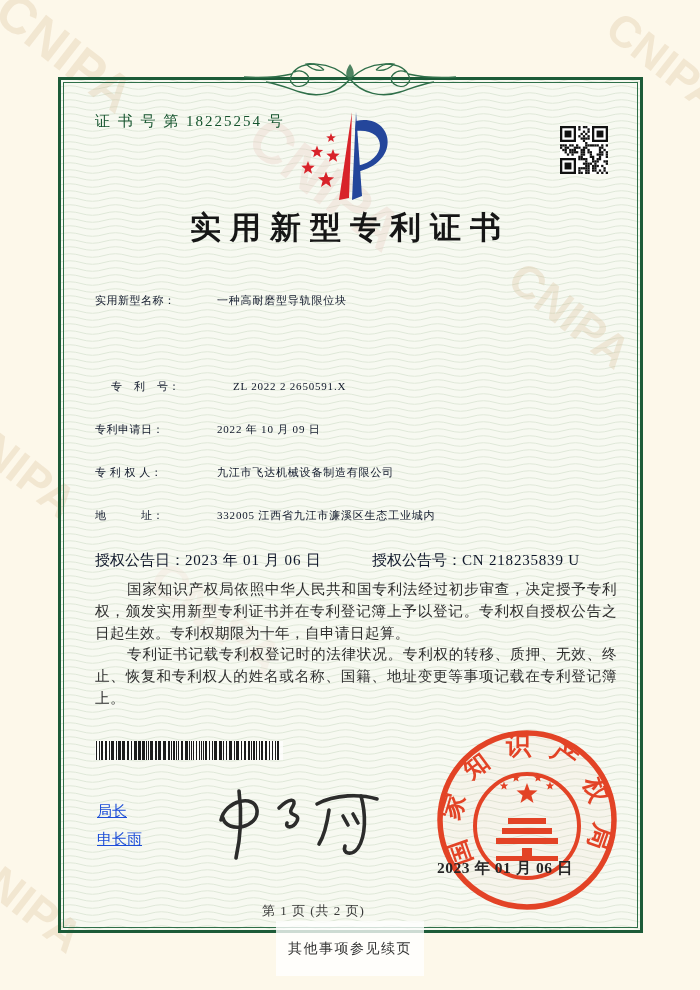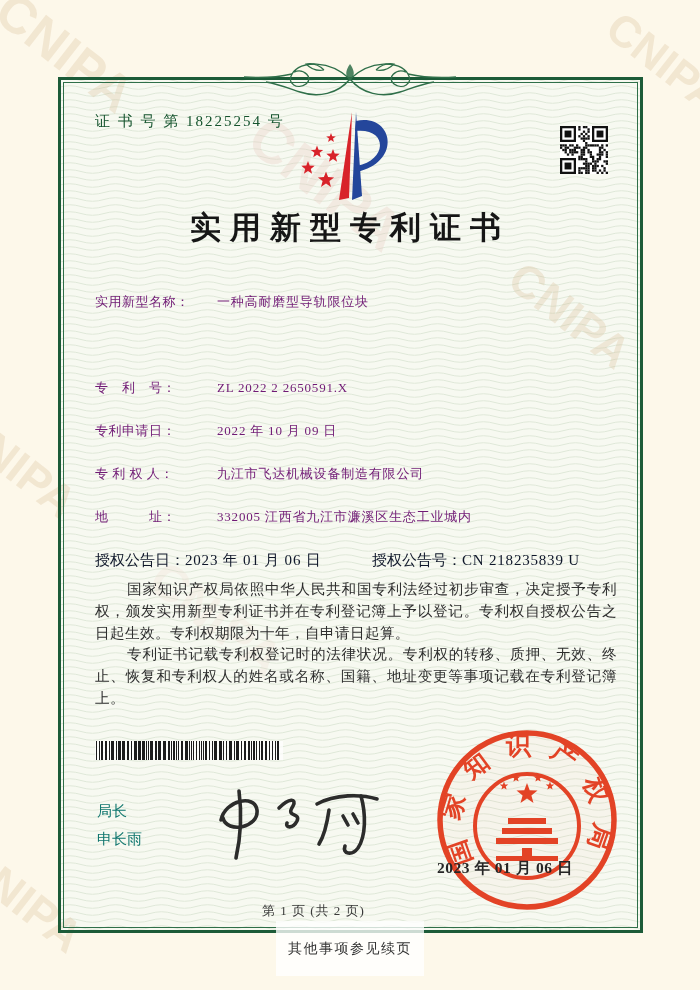--- a/index.html
+++ b/index.html
@@ -13,30 +13,30 @@
   .wm.pink{color:rgba(233,198,188,0.30);}
   
   #frame-bg{left:58px;top:77px;width:585px;height:856px;background:#f7f9f1;z-index:0;}
   #frame-border{left:58px;top:77px;width:579px;height:850px;border:3px solid #1c5b38;z-index:2;}
   #frame-inner{position:absolute;left:2px;top:2px;right:2px;bottom:2px;border:1px solid #2f6f49;}
   .content{z-index:3;}
   
   #cert-no{left:95px;top:112px;font-size:15px;letter-spacing:2px;color:#14532d;}
   #title{left:0;top:207px;width:700px;text-align:center;font-size:31px;font-weight:bold;
          color:#161616;letter-spacing:9px;}
-  .field-row{position:absolute;left:95px;font-size:13px;color:#701a75;white-space:nowrap;}
+  .field-row{position:absolute;left:95px;font-size:11px;color:#0f172a;white-space:nowrap;}
   .field-label{display:inline-block;width:122px;letter-spacing:0.5px;}
   .field-value{letter-spacing:0.8px;}
   #grant-row{left:95px;top:551px;font-size:15px;color:#0f172a;white-space:nowrap;}
   #grant-no-group{position:absolute;left:277px;top:0;}
   #paras{left:95px;top:579px;width:522px;}
   #paras p{margin:0;font-size:14.6px;line-height:21.8px;color:#2e2e2e;
            text-indent:2.2em;text-align:justify;letter-spacing:0.4px;}
   #signer{left:97px;top:797px;font-family:"Liberation Sans","DejaVu Sans",sans-serif;
-          font-size:15px;color:#0f766e;line-height:28px;}
+          font-size:15px;color:#1d4ed8;line-height:28px;text-decoration:underline;}
   #seal-date{left:437px;top:858px;font-size:15.5px;font-weight:600;color:#262626;
              letter-spacing:0.5px;z-index:4;}
   #page-num{left:58px;top:902px;width:511px;text-align:center;font-size:13px;color:#3a3a3a;letter-spacing:1px;}
   #note{left:0;top:940px;width:700px;text-align:center;font-size:14px;color:#333;}
   #note span{background:rgba(255,255,255,0.78);padding:20px 12px;letter-spacing:1.5px;}
   svg{display:block;}
 </style>
 </head>
 <body>
 
@@ -233,21 +233,21 @@
           <rect x="1" y="15" width="5" height="5" fill="#fff"></rect>
           <rect x="2" y="16" width="3" height="3" fill="#111"></rect>
       </g>
   </svg>
 
   <div class="abs content" id="title">实用新型专利证书</div>
 
   <div class="field-row content" style="top:293px;">
     <span class="field-label">实用新型名称：</span><span class="field-value">一种高耐磨型导轨限位块</span>
   </div>
-  <div class="field-row content" style="top:379px;">
+  <div class="field-row content" style="top:379px;margin-left:16px;">
     <span class="field-label">专　利　号：</span><span class="field-value">ZL 2022 2 2650591.X</span>
   </div>
   <div class="field-row content" style="top:422px;">
     <span class="field-label">专利申请日：</span><span class="field-value">2022 年 10 月 09 日</span>
   </div>
   <div class="field-row content" style="top:465px;">
     <span class="field-label">专 利 权 人：</span><span class="field-value">九江市飞达机械设备制造有限公司</span>
   </div>
   <div class="field-row content" style="top:508px;">
     <span class="field-label">地　　　址：</span><span class="field-value">332005 江西省九江市濂溪区生态工业城内</span>

